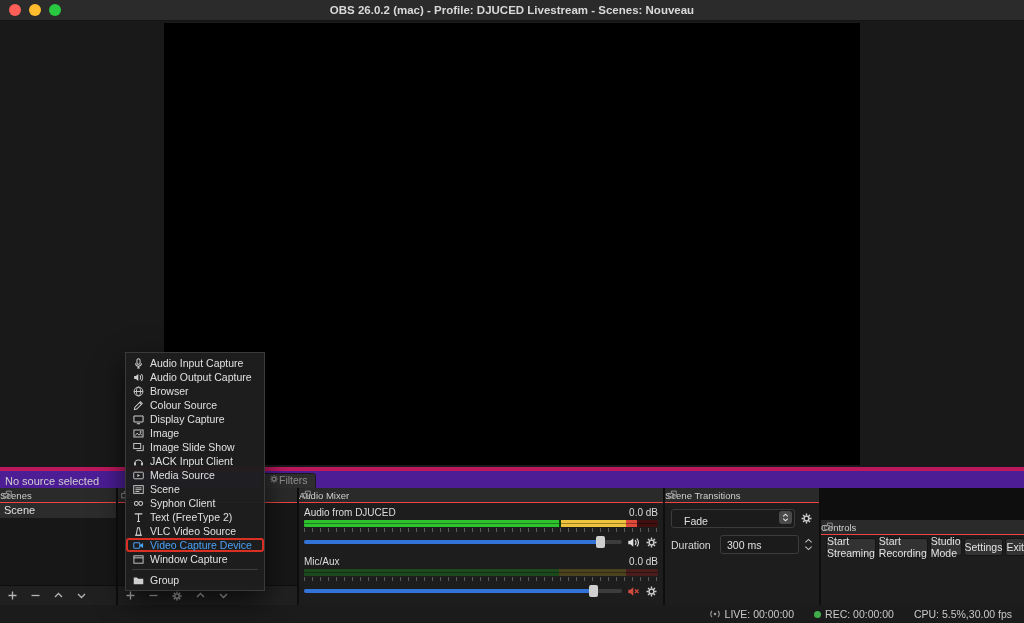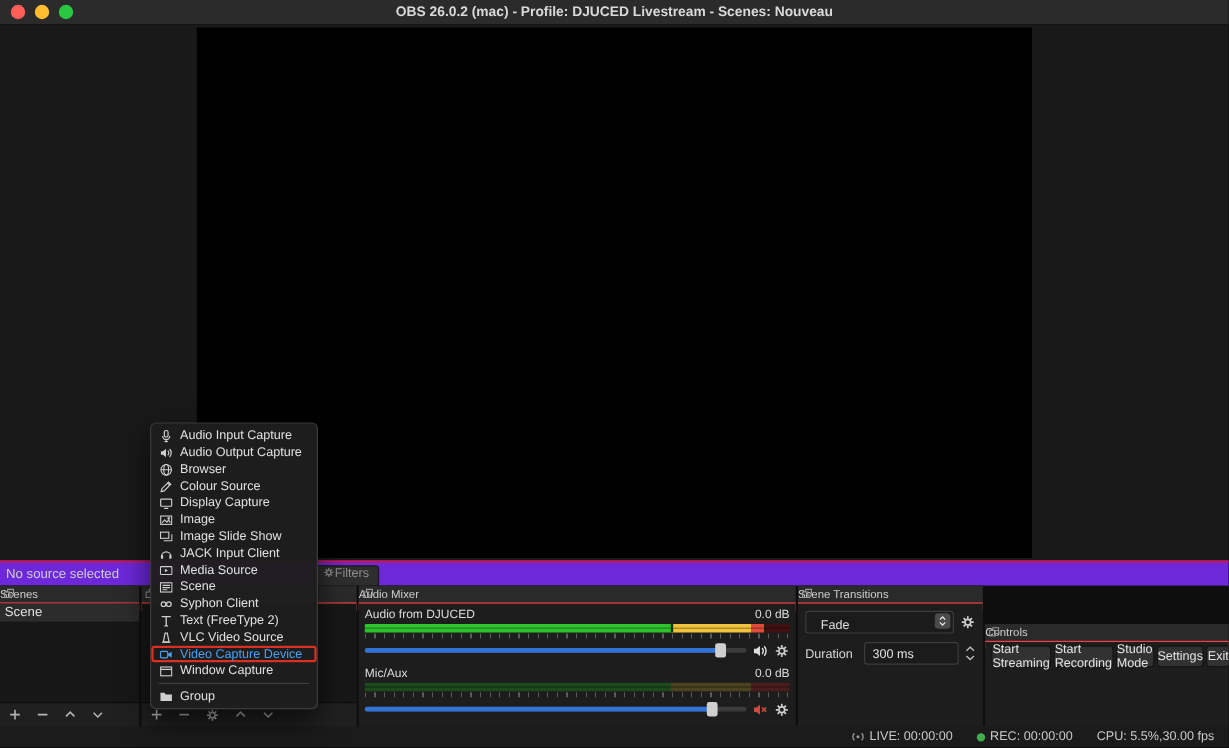--- a/index.html
+++ b/index.html
@@ -8,21 +8,21 @@
   
   .titlebar{position:absolute;top:0;left:0;right:0;height:20px;background:#2b2b2c;border-bottom:1px solid #141414;display:flex;align-items:center;}
   .lights{position:absolute;left:9px;top:4px;display:flex;gap:8px;}
   .light{width:12px;height:12px;border-radius:50%;}
   .light.r{background:#ff5f57;}.light.y{background:#febc2e;}.light.g{background:#28c840;}
   .wtitle{flex:1;text-align:center;font-size:11.5px;font-weight:bold;color:#d9d9d9;}
   
   .workspace{position:absolute;top:21px;left:0;right:0;height:446px;background:#191919;}
   .canvas{position:absolute;left:164px;top:2px;width:696px;height:442px;background:#000;}
   
-  .srcrow{position:absolute;top:467px;left:0;right:0;height:20px;background:#6d28d9;border-top:2px solid #be185d;font-size:11px;}
+  .srcrow{position:absolute;top:467px;left:0;right:0;height:20px;background:#4c1d95;border-top:4px solid #be185d;font-size:11px;}
   .nosrc{position:absolute;left:5px;top:0;line-height:20px;color:#cfcfcf;}
   .filters-btn{position:absolute;left:261px;top:2px;height:16px;padding:0 7px;background:#2e2e2e;border:1px solid #1a1a1a;border-radius:3px;display:flex;align-items:flex-start;color:#8f8f8f;font-size:10.5px;}
   
   .docks{position:absolute;top:488px;left:0;right:0;height:117px;background:#0e0e0e;display:flex;gap:2px;}
   .dock{position:relative;background:#1d1d1d;}
   .d-scenes{width:116px;}.d-sources{width:179px;}.d-mixer{width:364px;}.d-trans{width:154px;}.d-controls{flex:1;margin-top:32px;}
   .dhead{height:14px;background:#2a2a2a;border-bottom:7px solid #ef4444;display:flex;align-items:center;justify-content:flex-start;font-size:9.5px;color:#cfcfcf;position:relative;}
   .dpop{position:absolute;left:3px;top:2px;color:#9a9a9a;}
   .dbody{position:absolute;top:15px;bottom:19px;left:0;right:0;background:#171717;}
   .dfoot{position:absolute;bottom:0;left:0;right:0;height:19px;background:#202020;border-top:1px solid #0e0e0e;display:flex;align-items:center;gap:12px;padding:0 7px;color:#b5b5b5;}
@@ -56,21 +56,21 @@
   .spin{position:relative;flex:1;height:17px;background:#1b1b1b;border:1px solid #3c3c3c;border-radius:3px;display:flex;align-items:center;padding-left:6px;color:#e0e0e0;}
   .spinarrows{display:flex;flex-direction:column;gap:1px;color:#bfbfbf;}
   
   .ctrlbody{position:absolute;top:15px;bottom:0;left:0;right:0;padding:3px 5px;background:#1d1d1d;display:flex;gap:2px;}
   .cbtn{height:16px;background:#323232;border:1px solid #141414;border-radius:3px;color:#e2e2e2;font-size:10.5px;display:flex;align-items:center;justify-content:center;}
   
   .statusbar{position:absolute;left:0;right:0;bottom:0;height:18px;background:#1b1b1b;display:flex;align-items:center;justify-content:flex-end;gap:20px;padding-right:12px;font-size:10.5px;color:#c9c9c9;}
   .sgroup{display:flex;align-items:center;gap:4px;}
   .recdot{width:7px;height:7px;border-radius:50%;background:#3fae4a;}
   
-  .cmenu{position:absolute;left:125px;top:352px;width:138px;background:rgba(30,30,30,0.97);border:1px solid #3a3a3a;border-radius:5px;box-shadow:0 10px 26px rgba(0,0,0,0.65);padding:3px 0;z-index:50;}
+  .cmenu{position:absolute;left:125px;top:352px;width:138px;background:rgba(30,30,30,0.97);border:1px solid #3a3a3a;border-radius:0;box-shadow:0 10px 26px rgba(0,0,0,0.65);padding:3px 0;z-index:50;}
   .mi{height:14px;display:flex;align-items:center;gap:6px;padding:0 7px;font-size:10.5px;color:#e0e0e0;white-space:nowrap;}
   .mi .ic{width:11px;height:11px;flex:none;color:#cfcfcf;}
   .mi.hl{box-shadow:inset 0 0 0 2px #da2f23;border-radius:3px;color:#4aa0f6;}
   .mi.hl .ic{color:#4aa0f6;}
   .msep{height:1px;background:#3d3d3d;margin:3px 6px;}
 </style>
 </head>
 <body>
 
 <div id="app">

